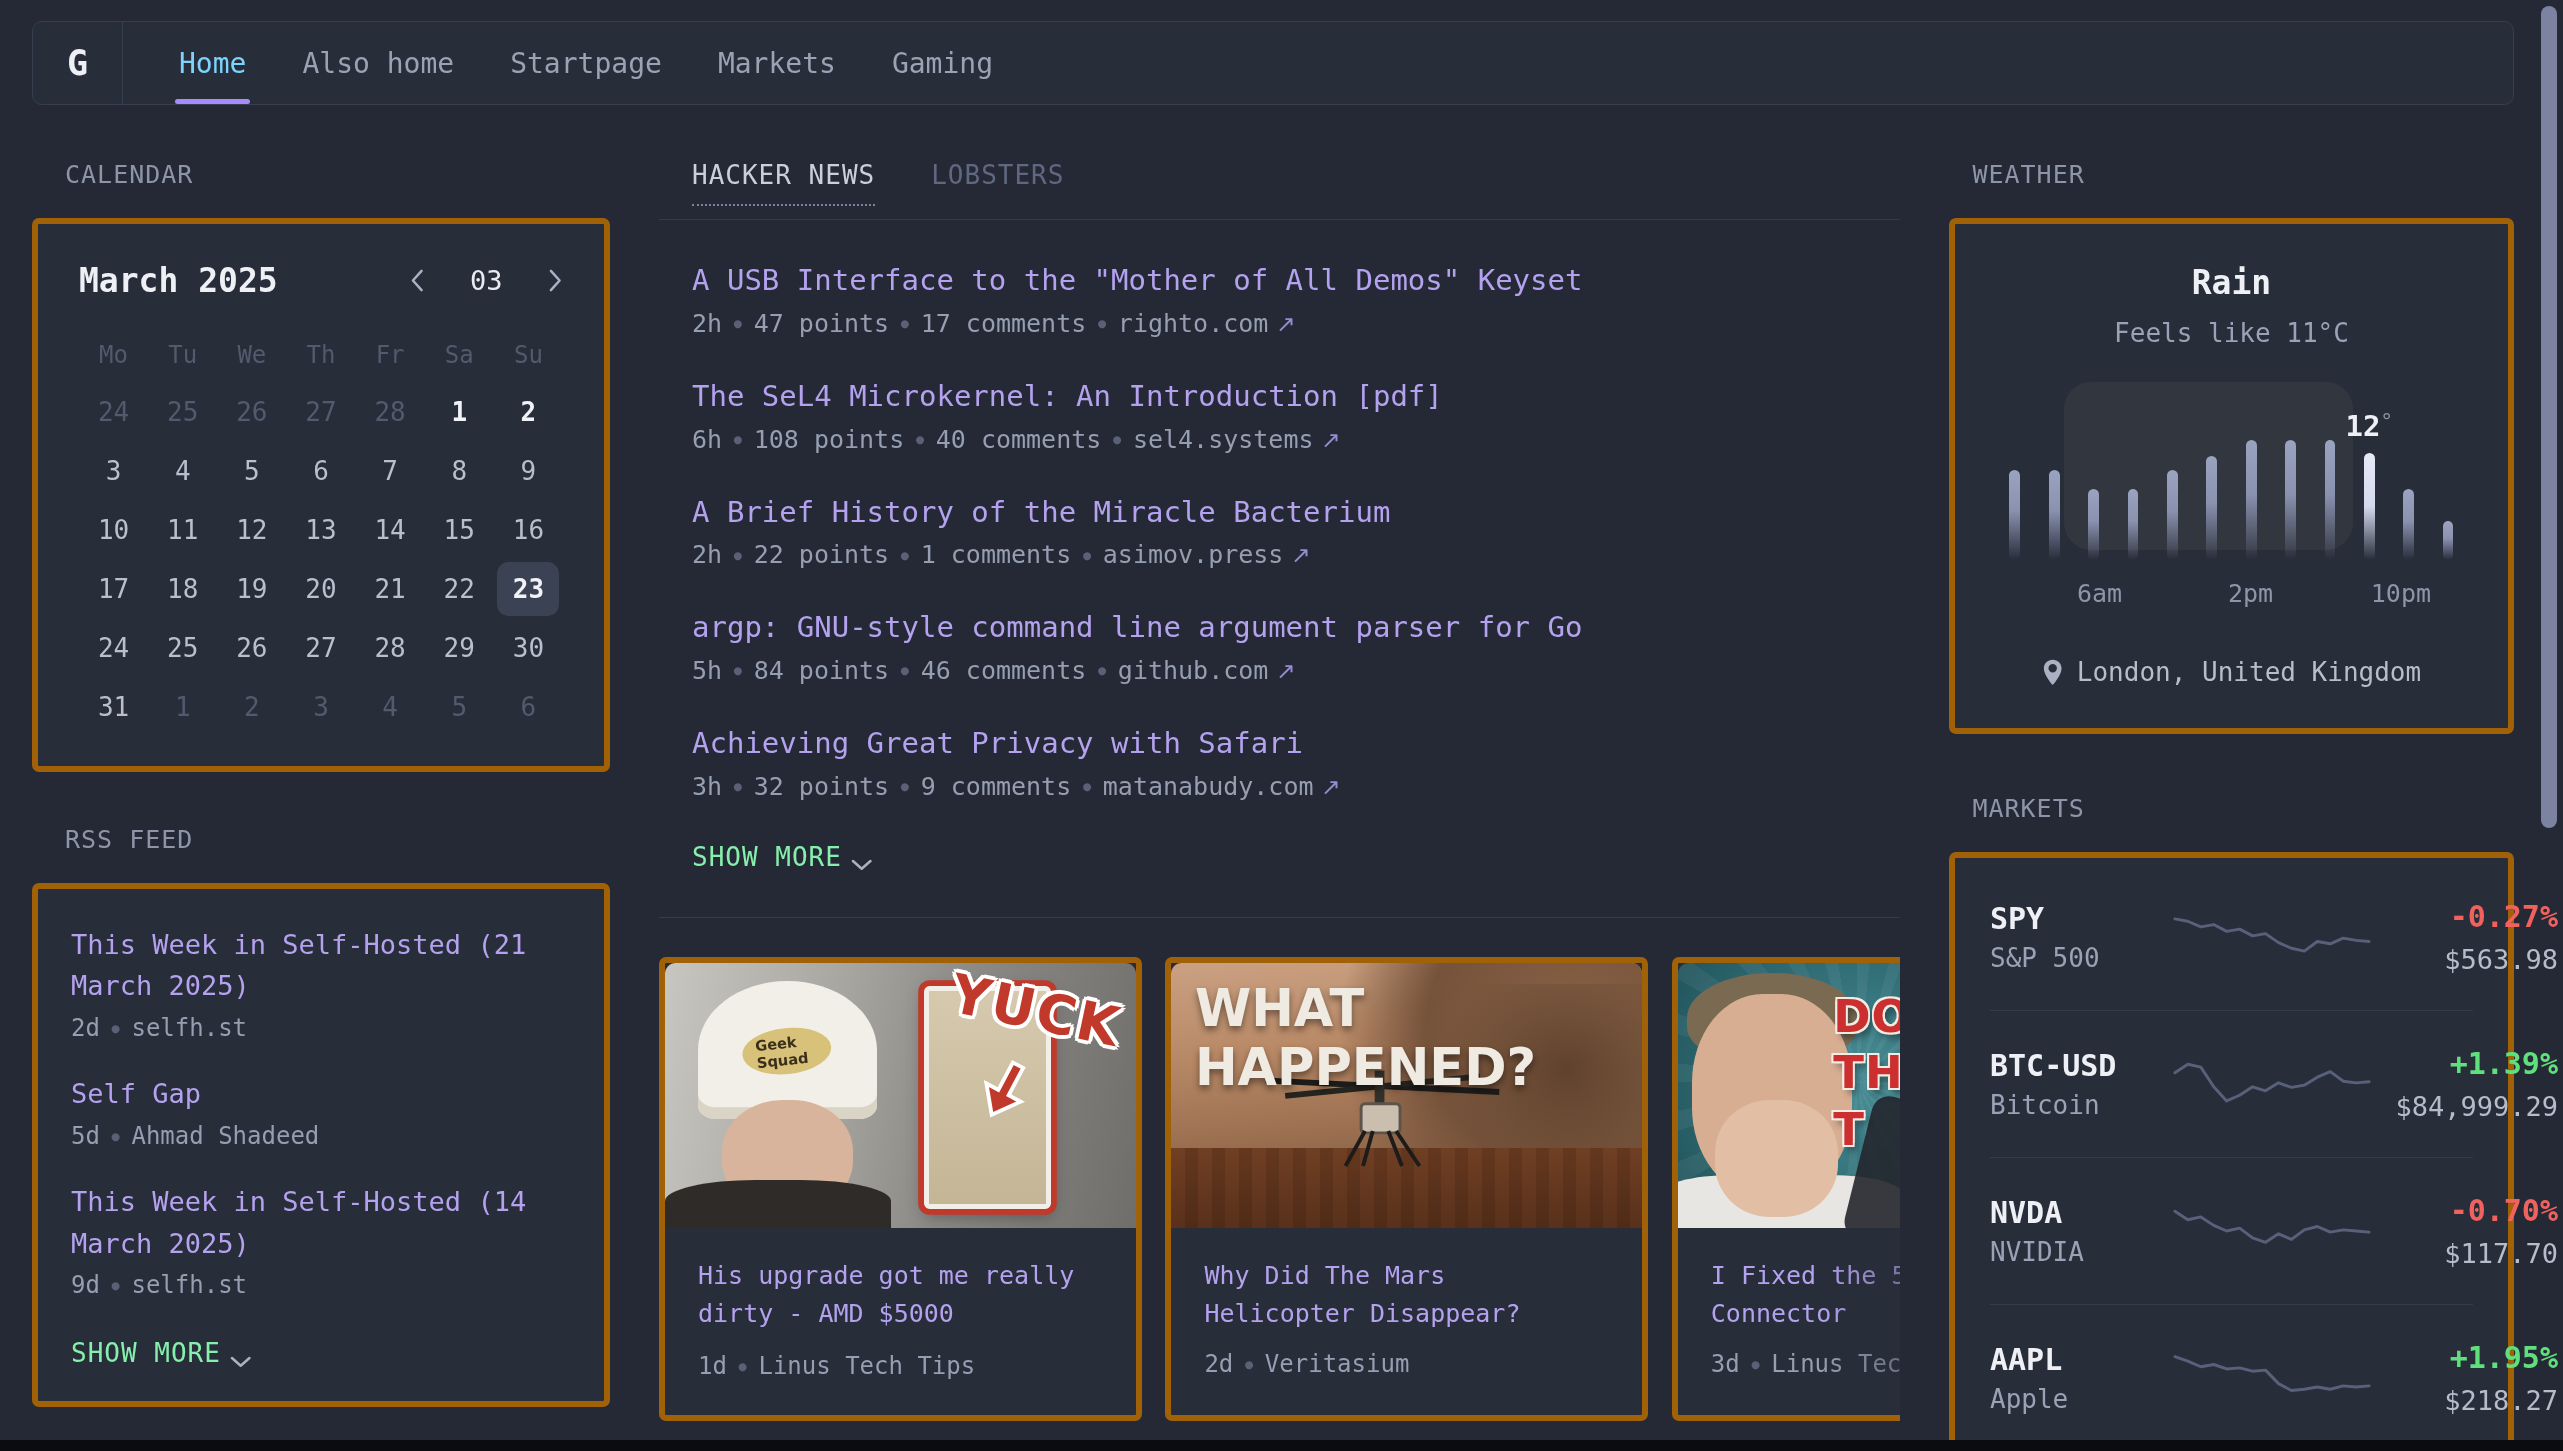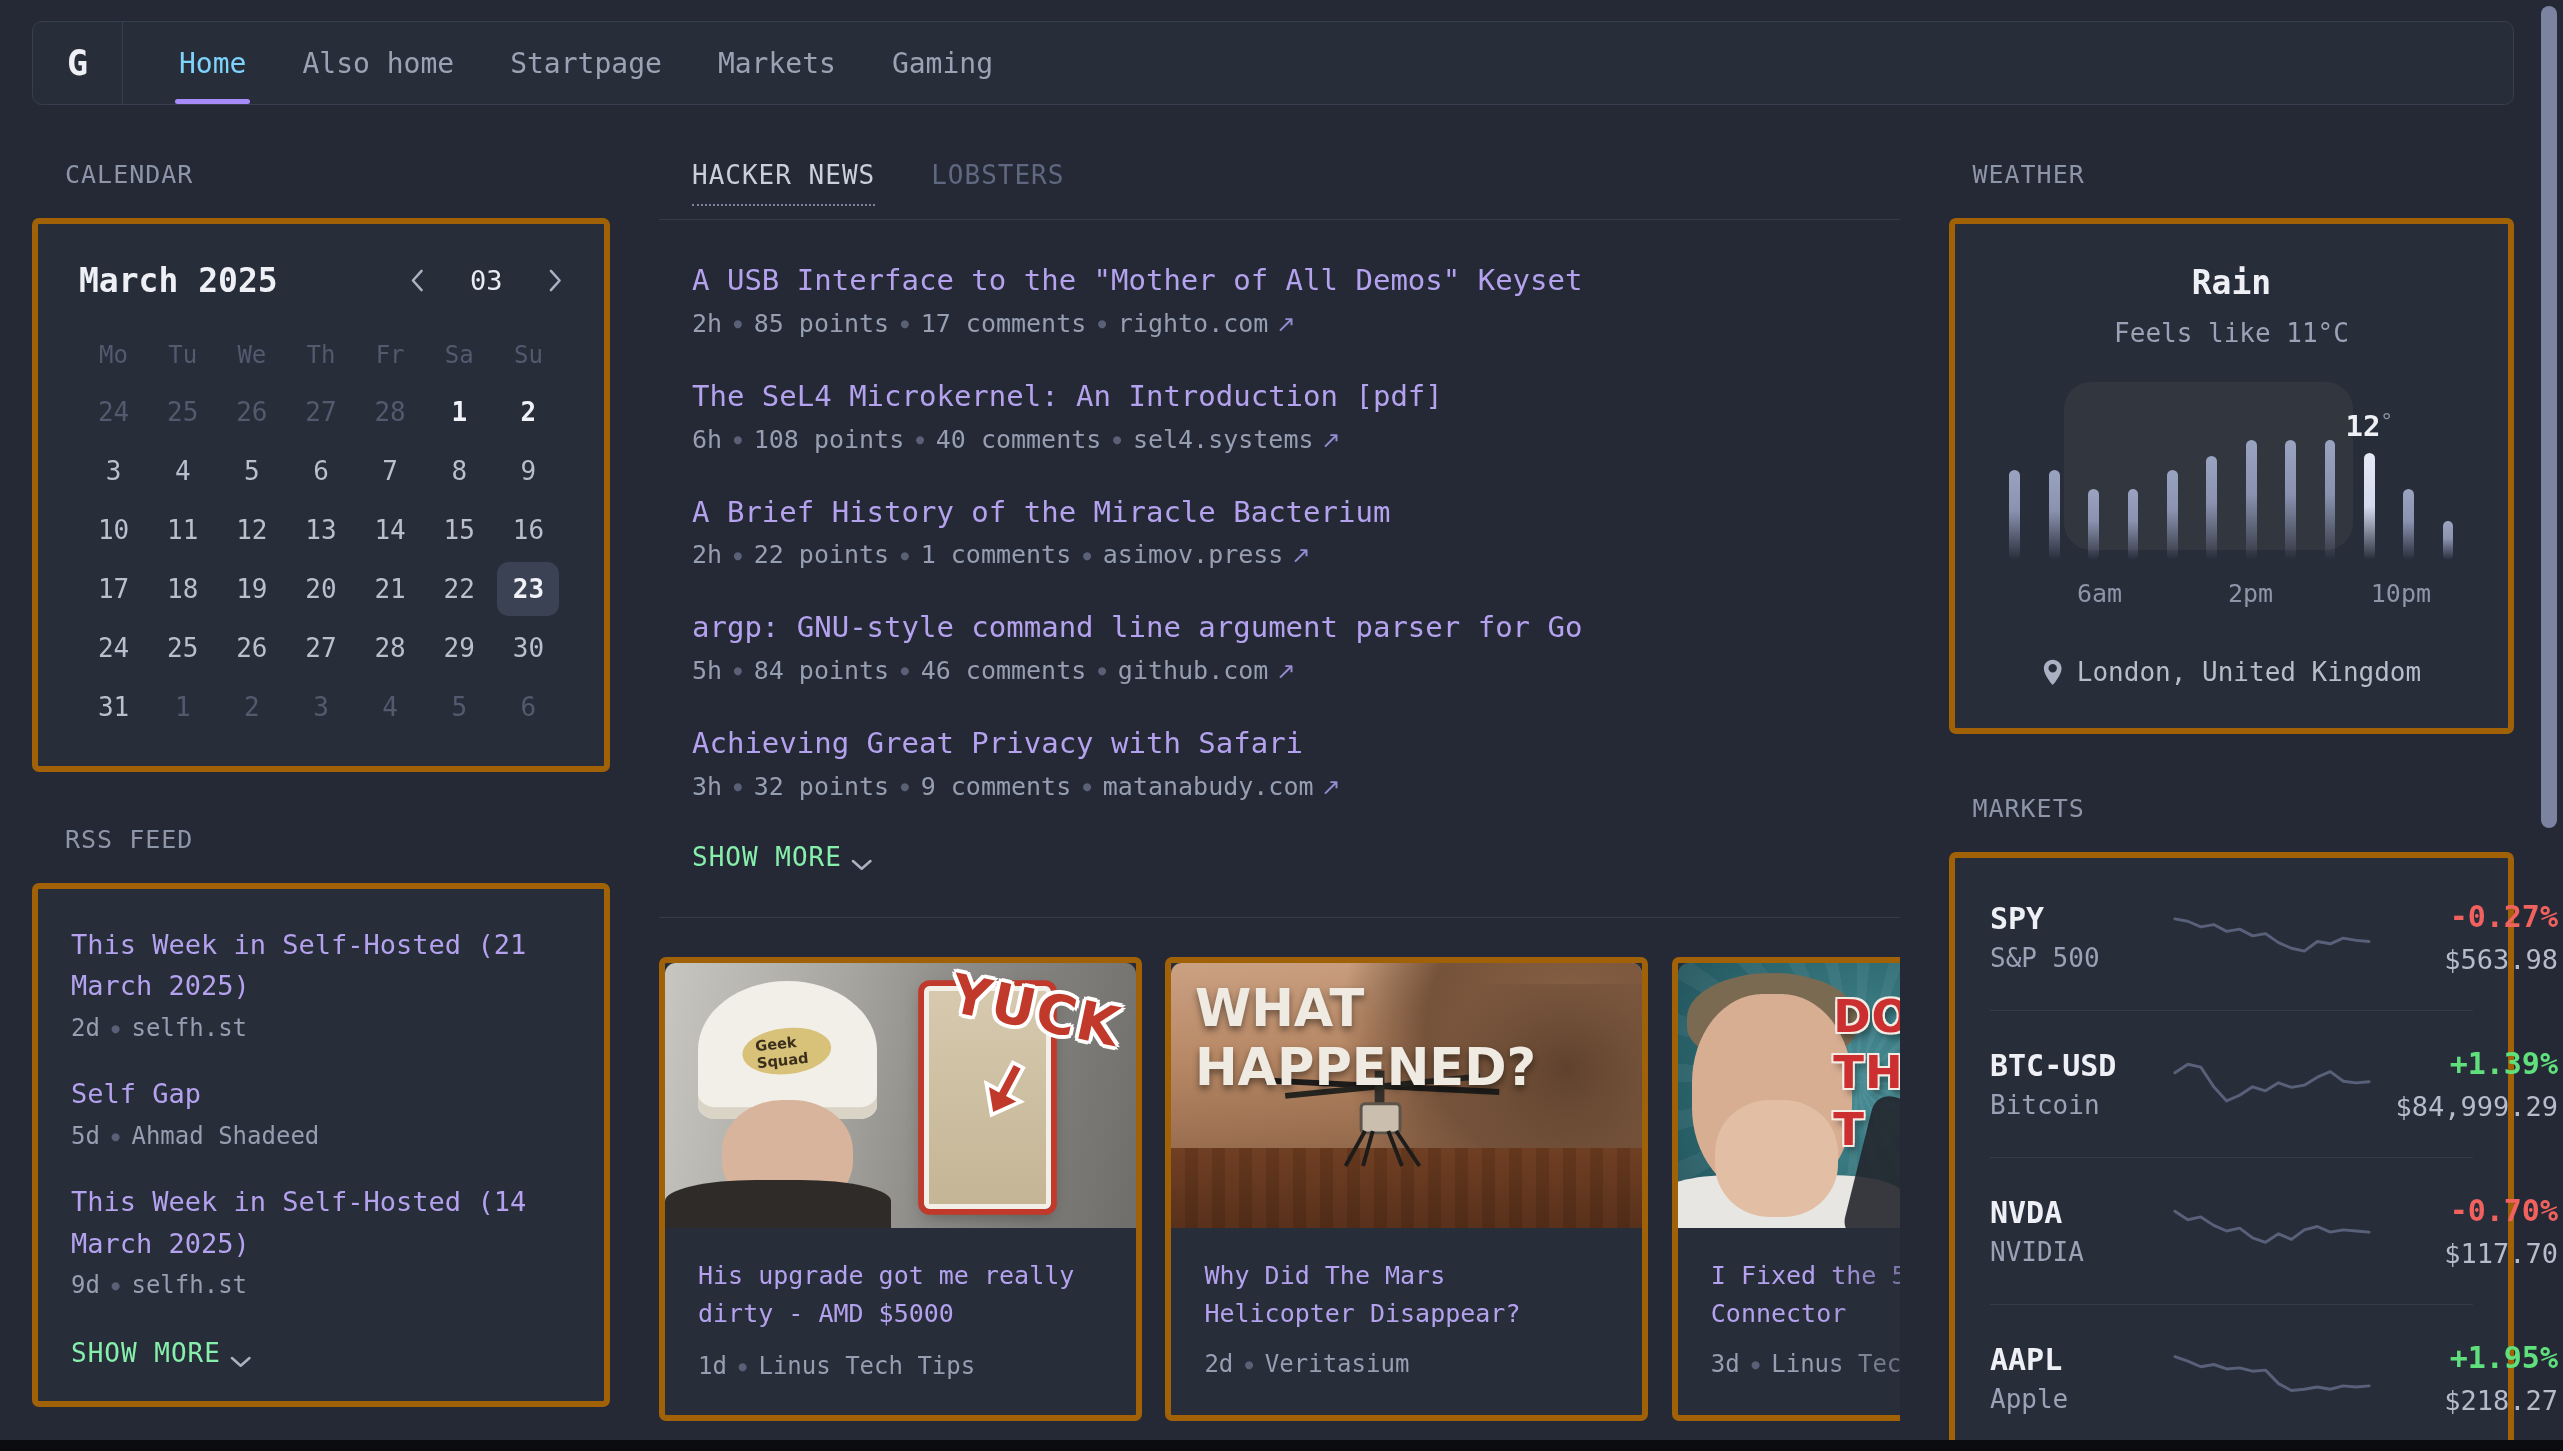--- a/index.html
+++ b/index.html
@@ -386,21 +386,21 @@
           <div class="news-tab active">HACKER NEWS</div>
           <div class="news-tab">LOBSTERS</div>
         </div>
       <hr class="sep">
       <div class="news-list" id="news-list">
           <div class="news-item">
      <a class="news-title">A USB Interface to the "Mother of All Demos" Keyset</a>
      <div class="meta">
        <span>2h</span>
               <span class="dot">●</span>
-       <span>85 points</span>
+       <span>47 points</span>
               <span class="dot">●</span>
        <span>17 comments</span>
               <span class="dot">●</span>
        <span>righto.com<span class="arr">↗</span></span>
      </div>
    </div>
           <div class="news-item">
      <a class="news-title">The SeL4 Microkernel: An Introduction [pdf]</a>
      <div class="meta">
        <span>6h</span>

